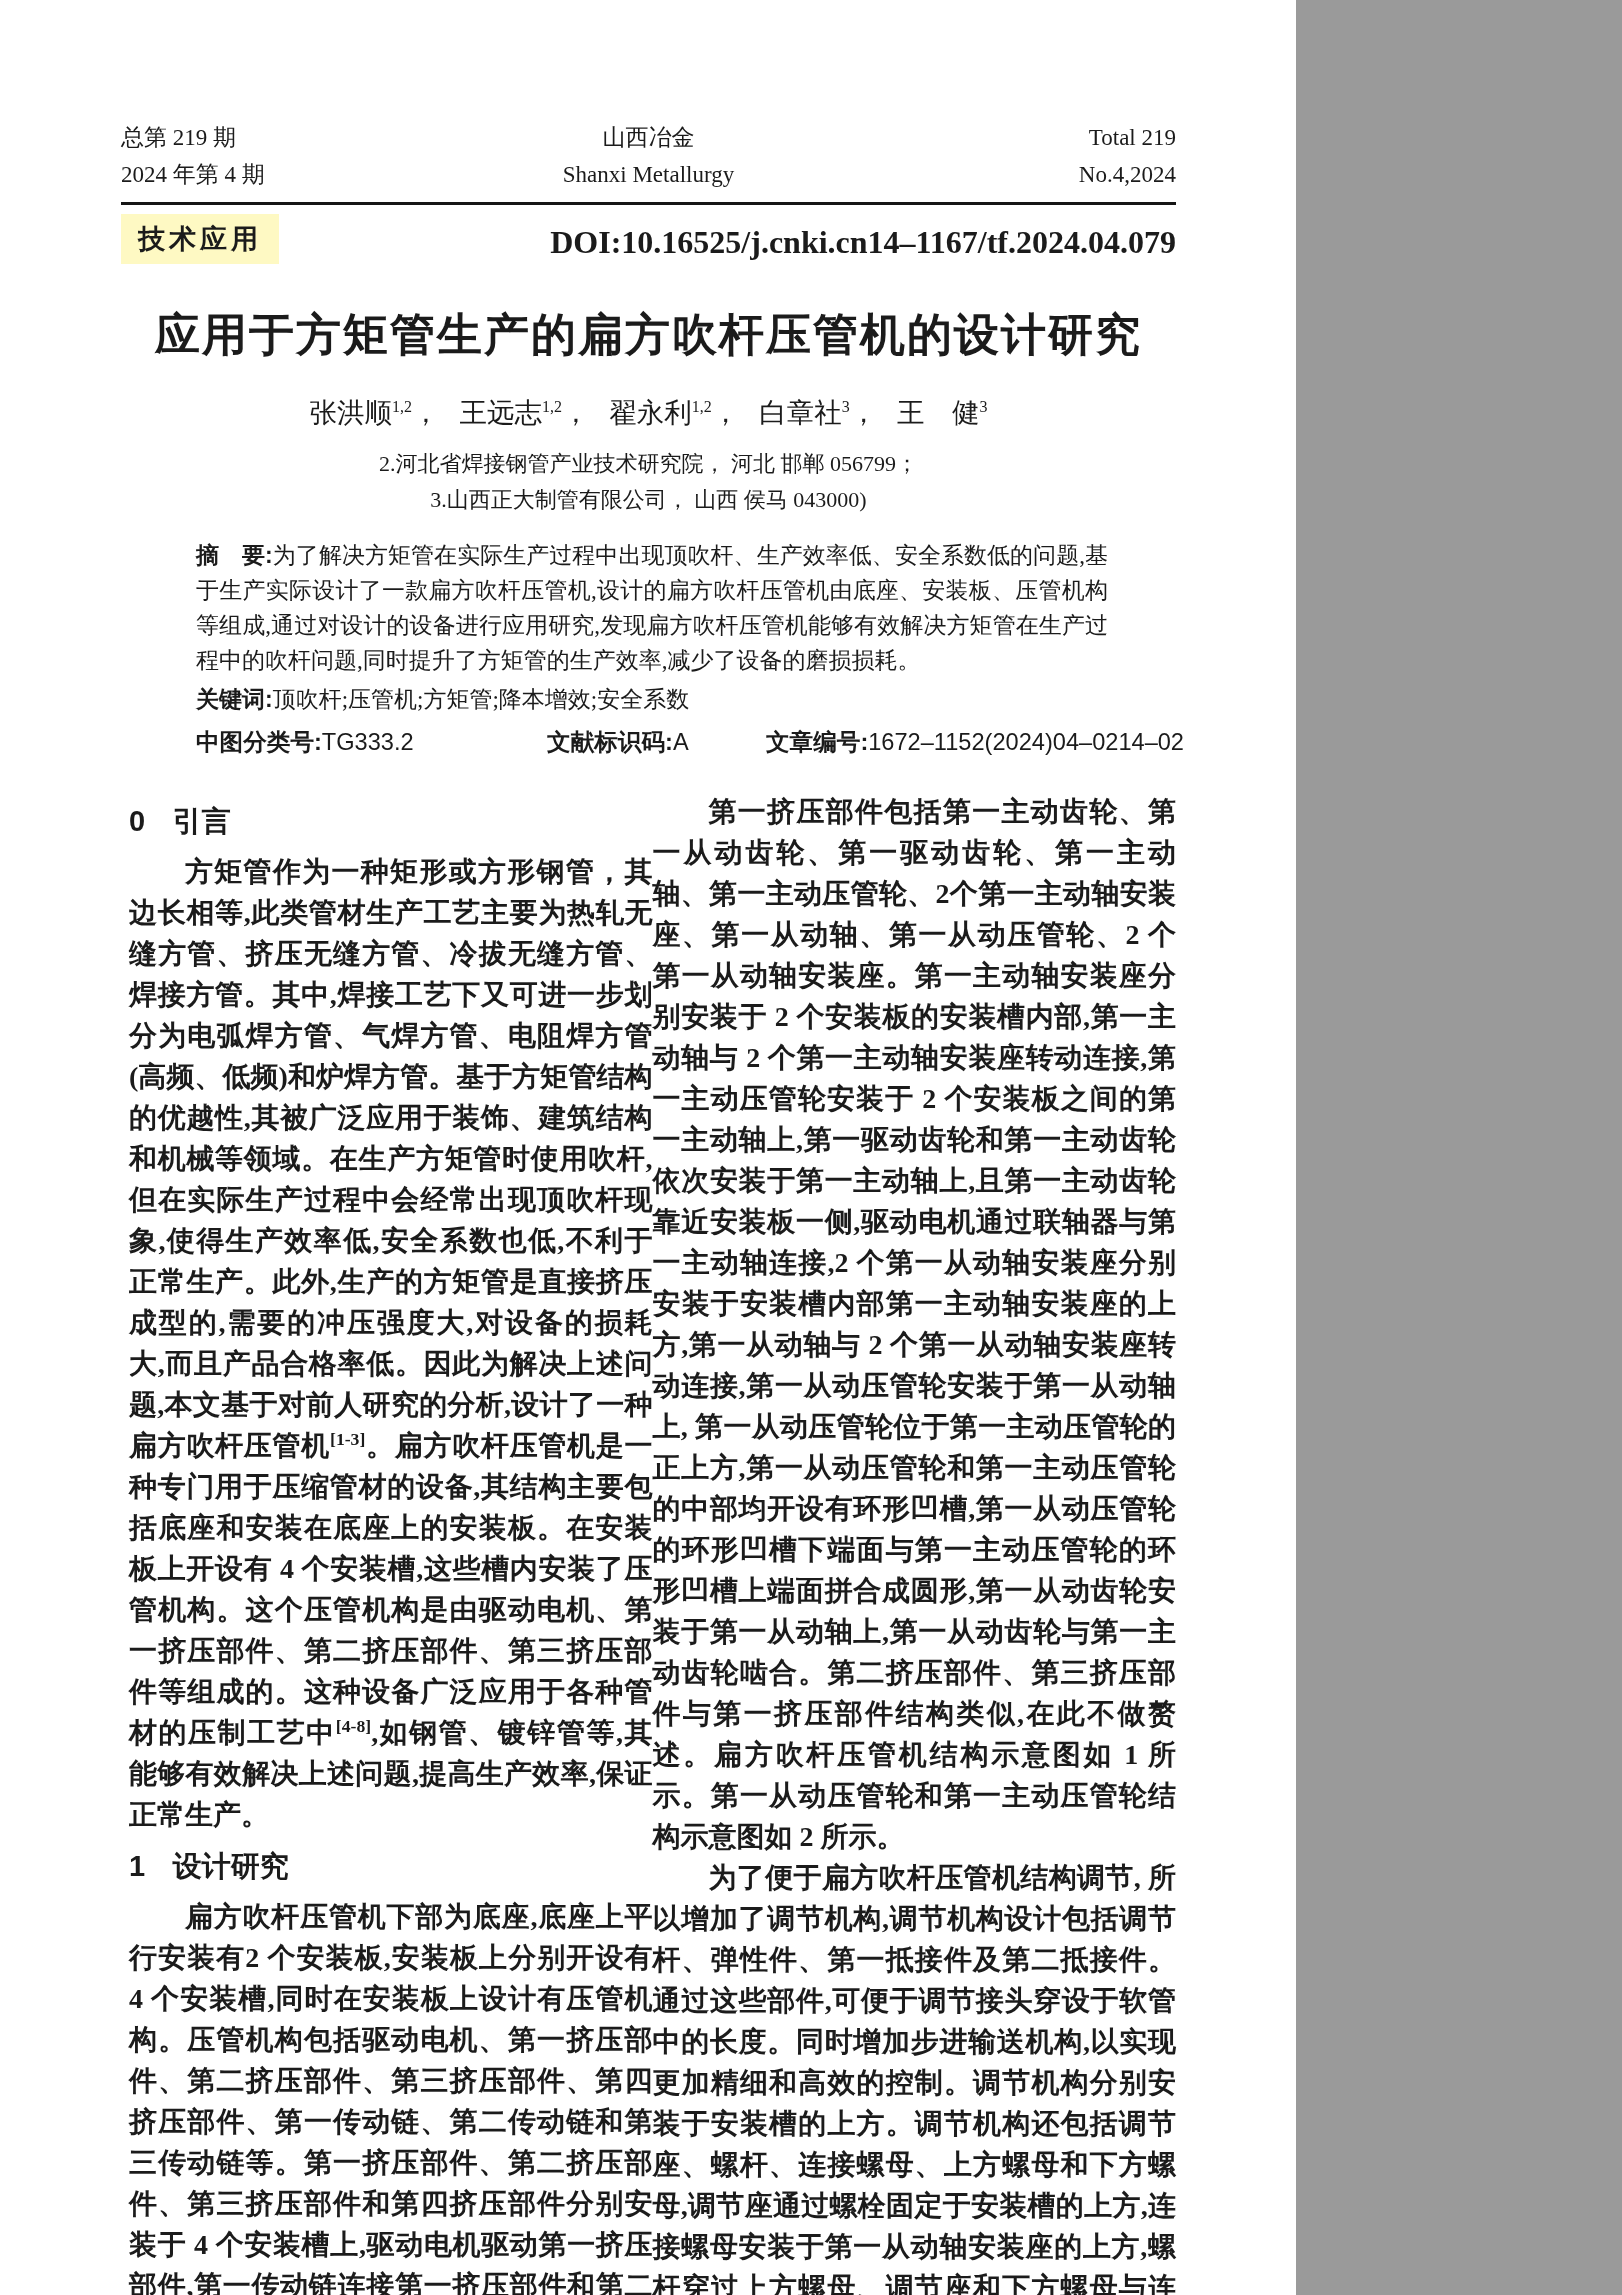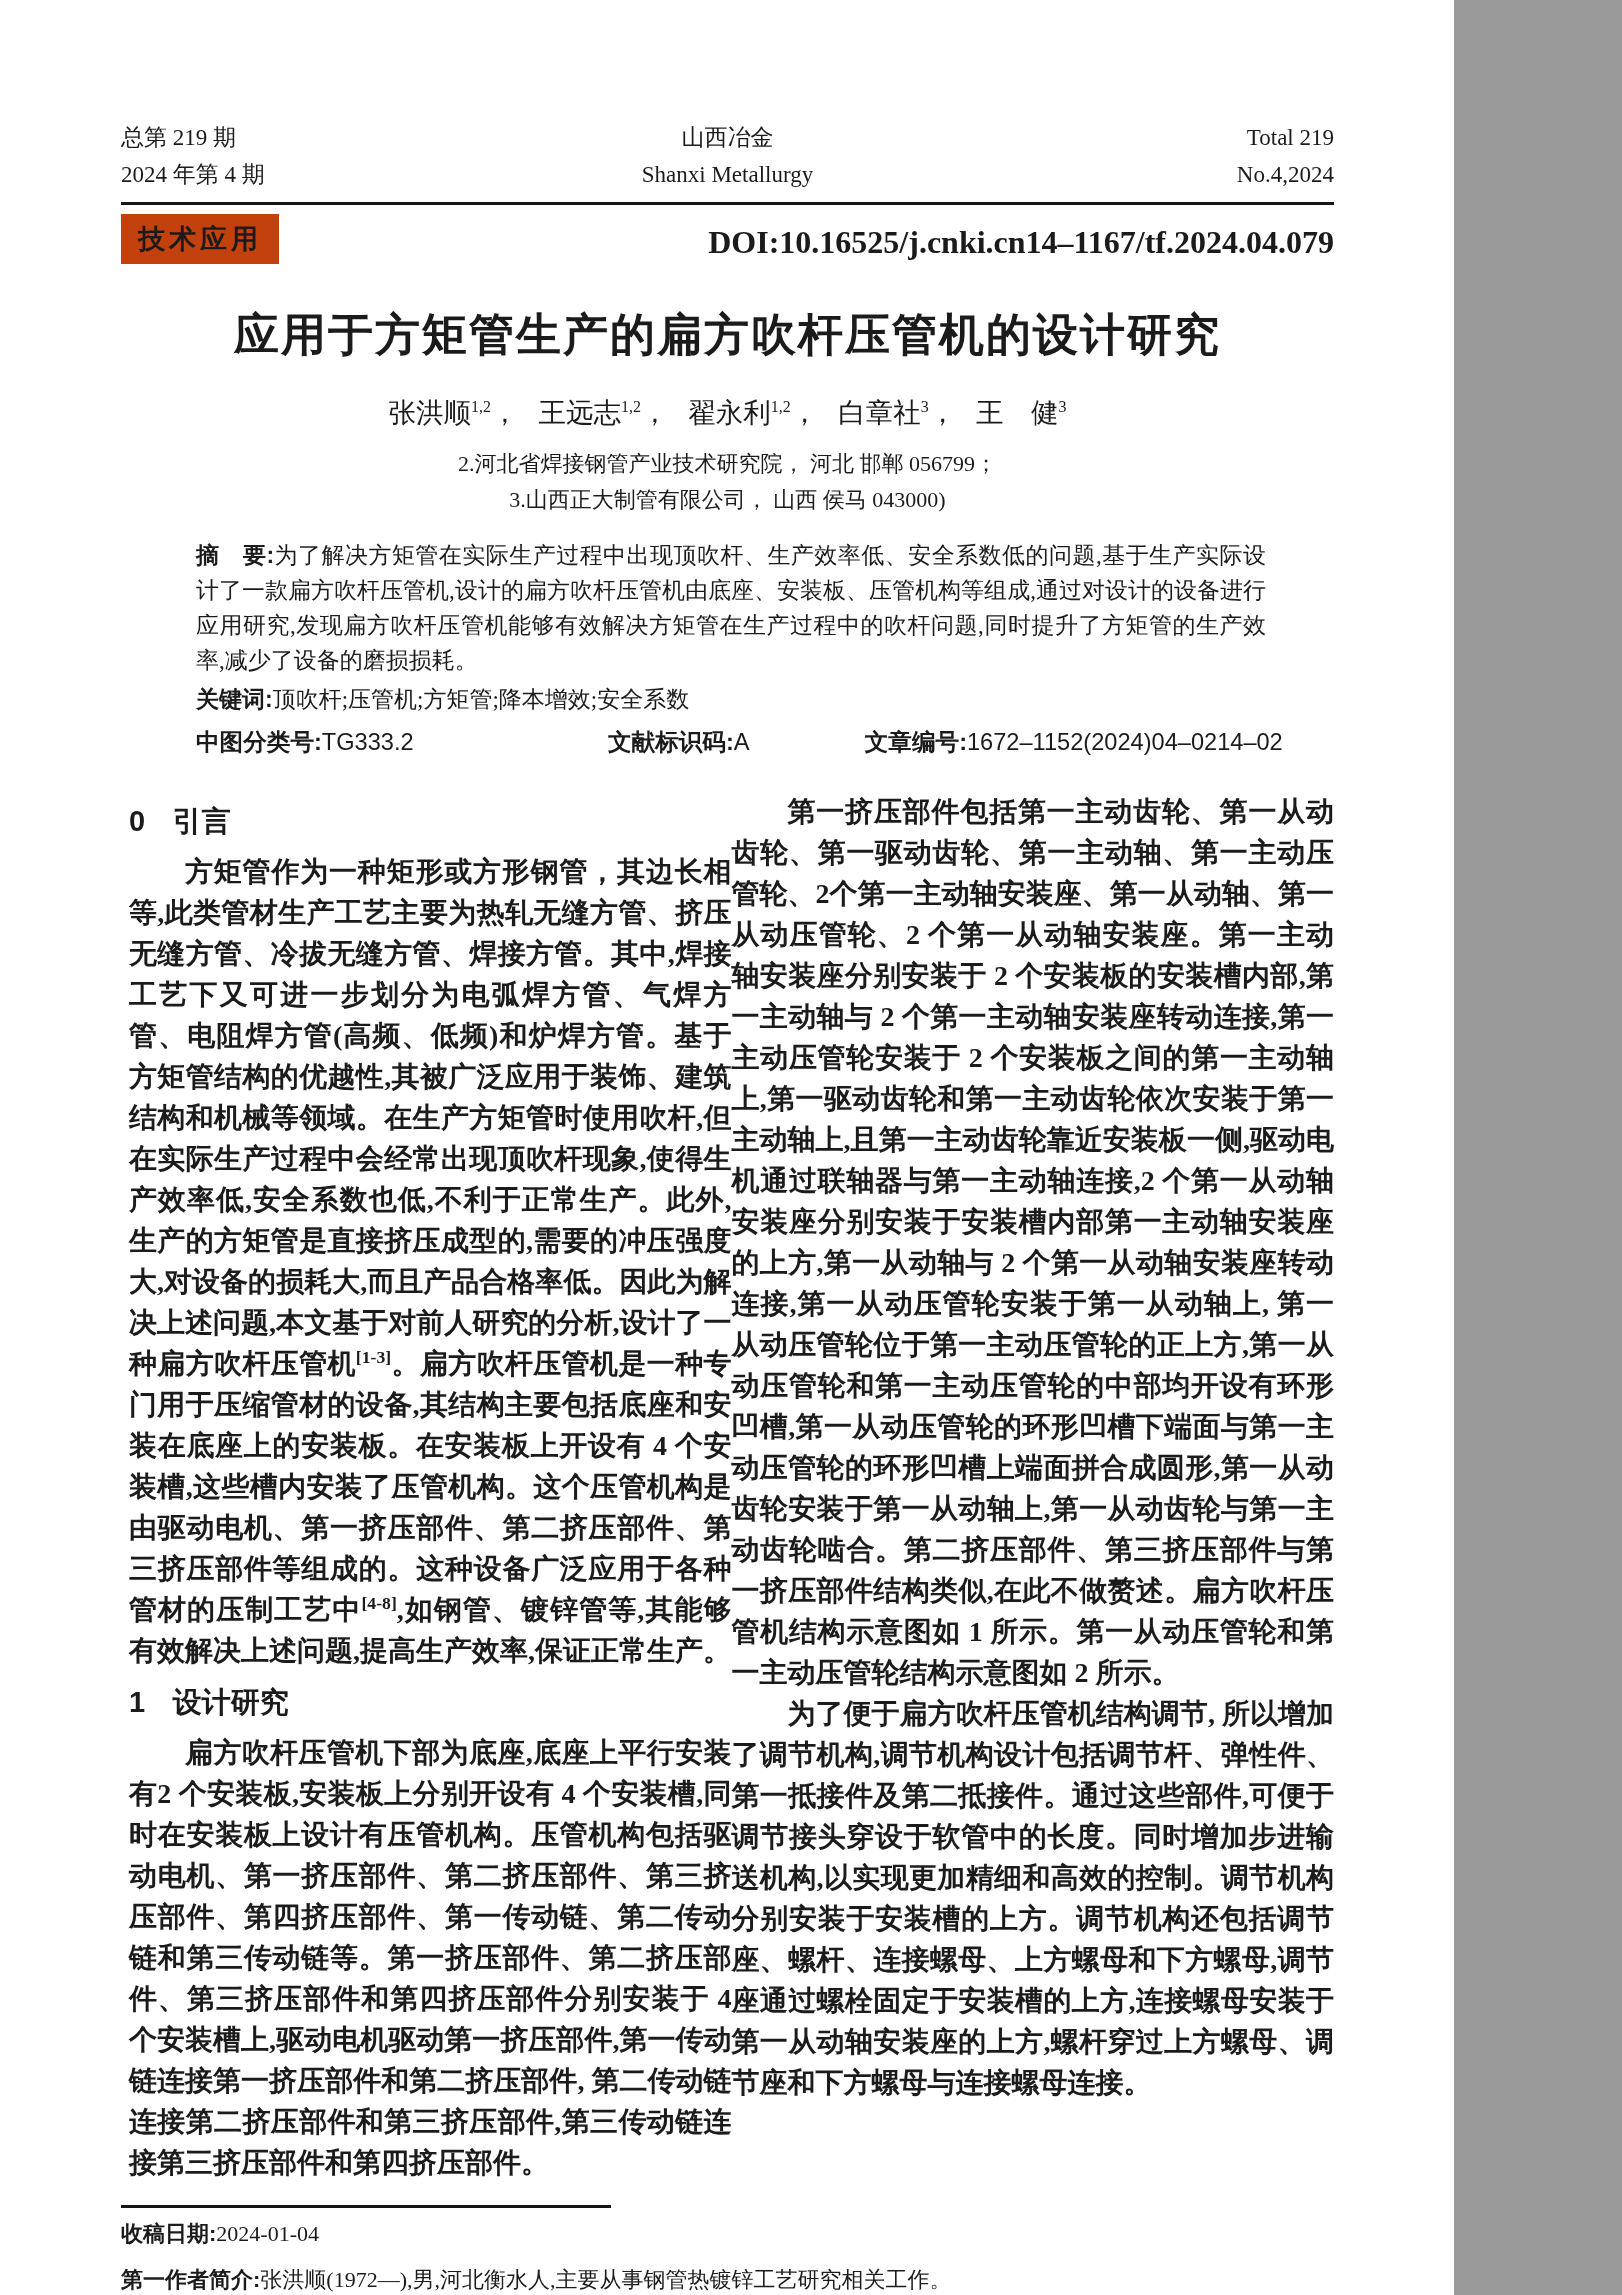--- a/index.html
+++ b/index.html
@@ -1,35 +1,35 @@
 <!DOCTYPE html>
 <html style="font-size:10.5px"><head>
 <meta charset="utf-8">
 <style>
   * { margin:0; padding:0; box-sizing:border-box; }
   html,body { background:#9a9a9a; }
   .page {
     position:relative;
-    width:1454px; height:2295px;
+    width:1296px; height:2295px;
     background:#ffffff;
     color:#1b1b1b;
     padding:119px 120px 0 121px;
     font-family:"Liberation Serif","DejaVu Serif",serif;
     overflow:hidden;
   }
   
   .runhead { display:flex; justify-content:space-between; align-items:flex-start; }
   .runhead .col { font-size:23px; line-height:37px; }
   .runhead .left  { text-align:left;  min-width:275px; }
   .runhead .mid   { text-align:center; }
   .runhead .right { text-align:right; min-width:275px; }
   .rule-top { margin-top:9.2px; border-bottom:3.3px solid #151515; width:100%; }
   .badge-row { display:flex; justify-content:space-between; align-items:flex-end; margin-top:6.5px; height:52px; }
   .badge {
-    background:#c2410c; width:158px; height:50px;
+    background:#fef9c3; width:158px; height:50px;
     display:flex; align-items:center; justify-content:center;
     font-family:"Liberation Sans","DejaVu Sans",sans-serif;
     font-weight:bold; font-size:27px; letter-spacing:3.9px;
   }
   .doi { font-weight:bold; font-size:32px; padding-bottom:2.6px; }
   
   .title {
     margin-top:41px; text-align:center;
     font-family:"Liberation Sans","DejaVu Sans",sans-serif;
     font-weight:bold; font-size:45px; letter-spacing:2px;

